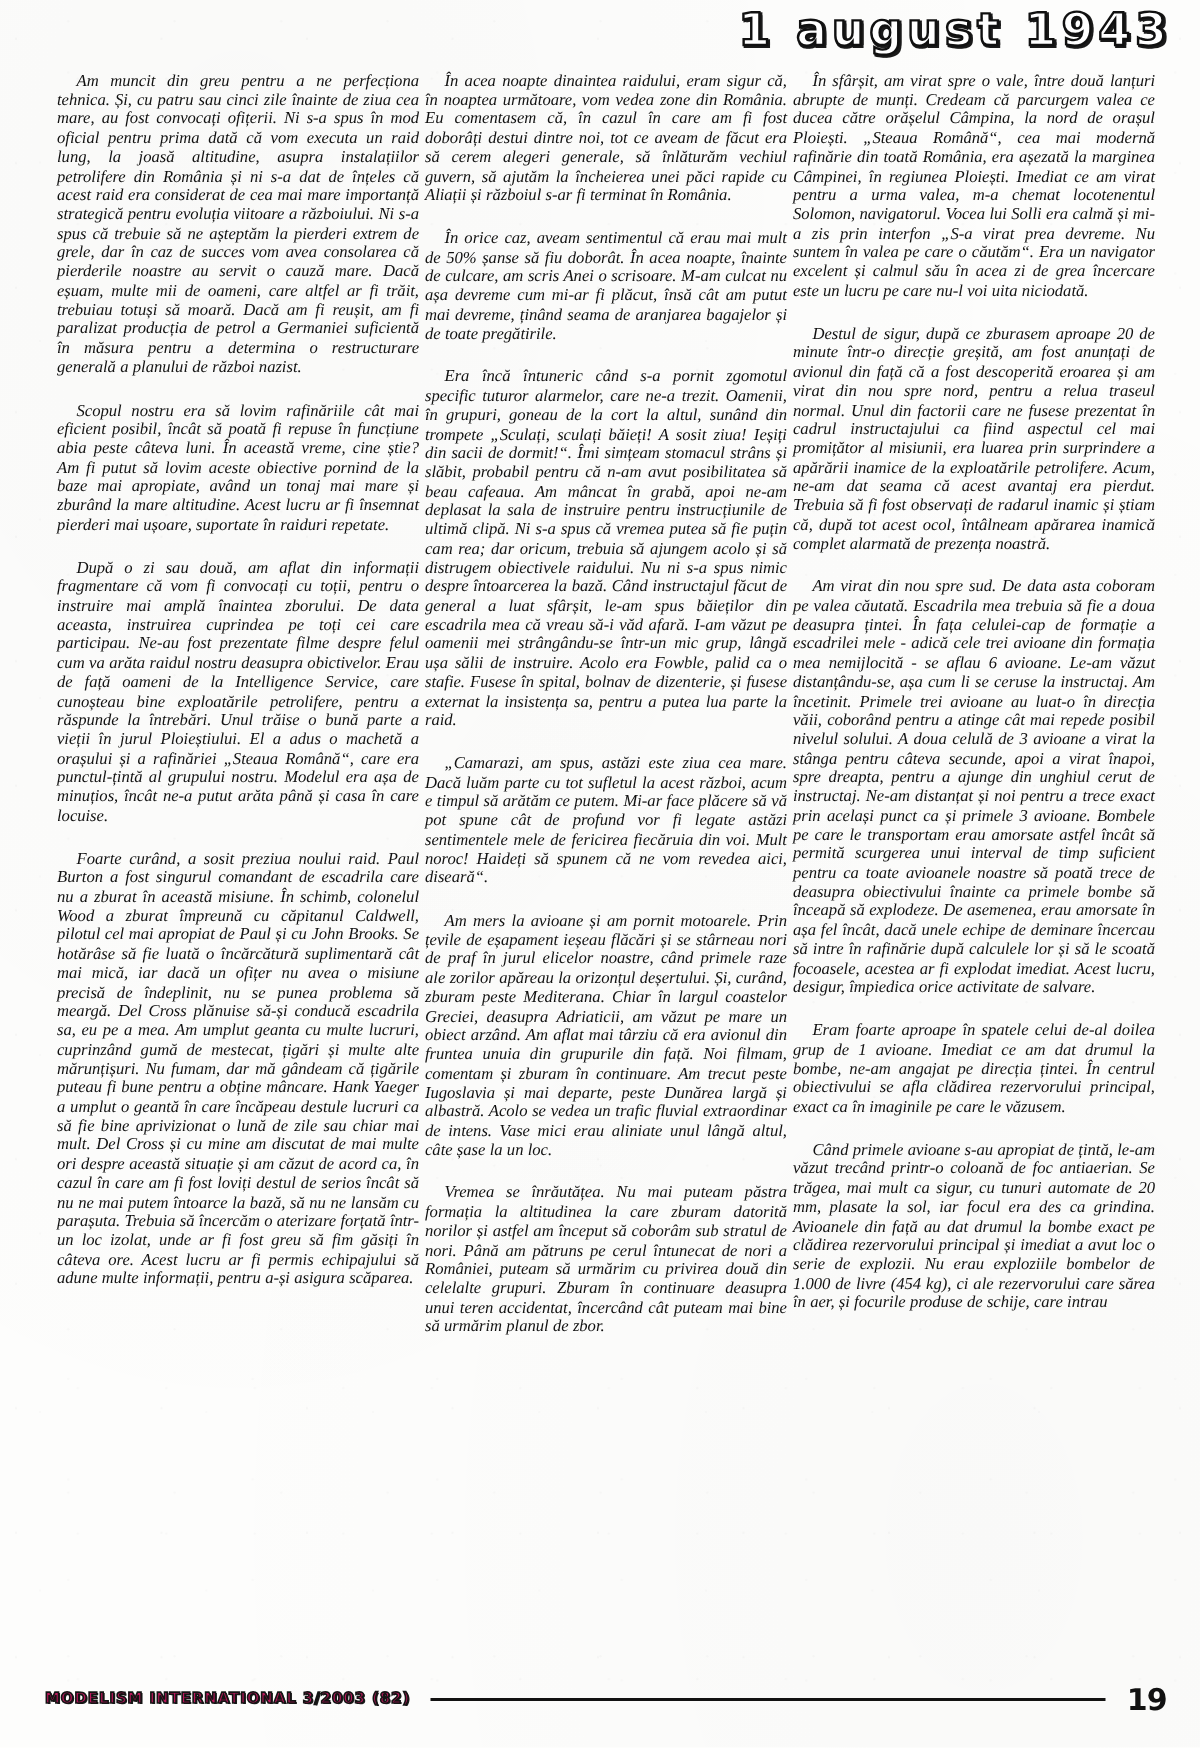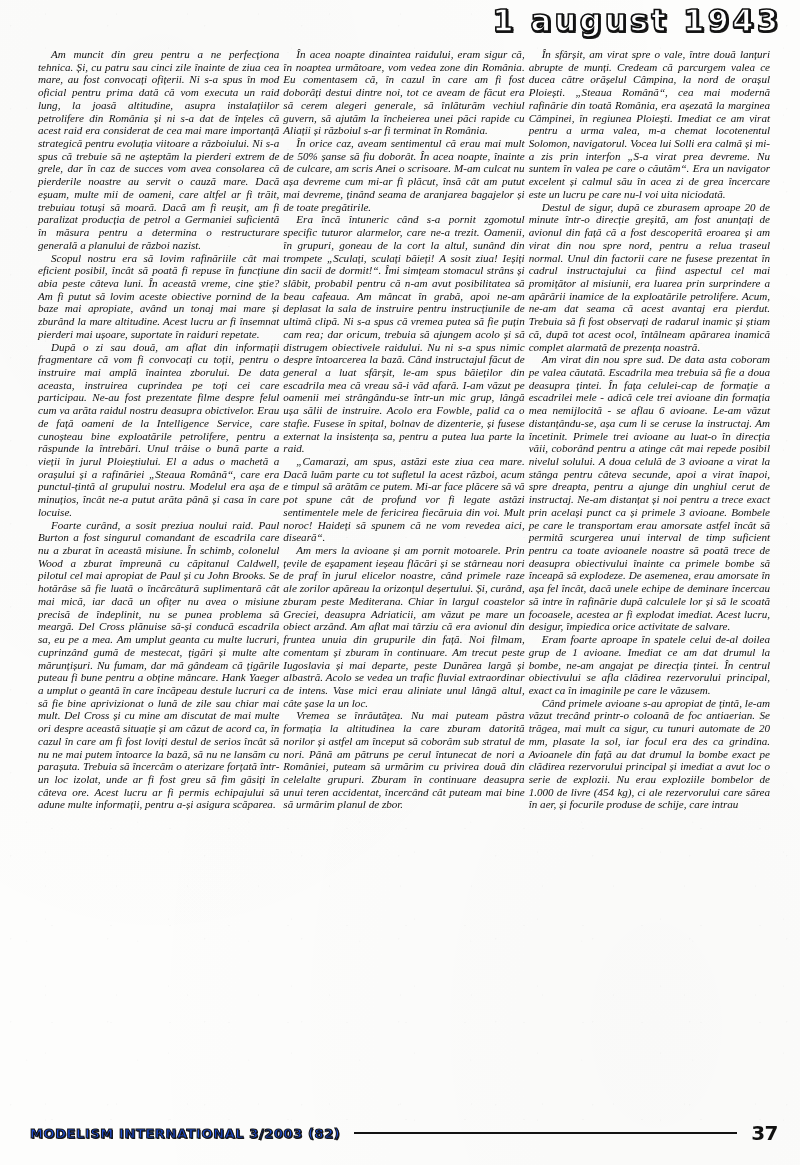--- a/index.html
+++ b/index.html
@@ -75,41 +75,41 @@
     line-height: 12.72px;
     text-align: justify;
     text-justify: inter-word;
     hyphens: auto;
     -webkit-hyphens: auto;
     color: #111111;
     text-indent: 13px;
     letter-spacing: -0.02px;
     word-spacing: 0.1px;
   }
-  .col p + p { margin-top: 0; }
+  .col p + p { margin-top: 16px; }
 
   
   .footer {
     position: absolute;
     left: 30px;
     right: 22px;
     bottom: 22px;
     height: 20px;
     display: flex;
     align-items: center;
     gap: 8px;
   }
   .footer-title {
     font-family: "DejaVu Sans", sans-serif;
     font-weight: 700;
-    font-size: 13px;
+    font-size: 10px;
     letter-spacing: 0.6px;
     line-height: 1;
     white-space: nowrap;
-    color: #1d4ed8;
+    color: #be185d;
     -webkit-text-stroke: 1.1px #141414;
     text-shadow: 1px 1px 0 #1c1c1c;
     transform: scaleX(1.0);
   }
   .footer-rule {
     flex: 1 1 auto;
     height: 0;
     border-top: 2.6px solid #121212;
     margin: 0 6px 1px 6px;
   }
@@ -166,17 +166,17 @@
         <p>Destul de sigur, după ce zburasem aproape 20 de minute într-o direcție greșită, am fost anunțați de avionul din față că a fost descoperită eroarea și am virat din nou spre nord, pentru a relua traseul normal. Unul din factorii care ne fusese prezentat în cadrul instructajului ca fiind aspectul cel mai promițător al misiunii, era luarea prin surprindere a apărării inamice de la exploatările petrolifere. Acum, ne-am dat seama că acest avantaj era pierdut. Trebuia să fi fost observați de radarul inamic și știam că, după tot acest ocol, întâlneam apărarea inamică complet alarmată de prezența noastră.</p>
         <p>Am virat din nou spre sud. De data asta coboram pe valea căutată. Escadrila mea trebuia să fie a doua deasupra țintei. În fața celulei-cap de formație a escadrilei mele - adică cele trei avioane din formația mea nemijlocită - se aflau 6 avioane. Le-am văzut distanțându-se, așa cum li se ceruse la instructaj. Am încetinit. Primele trei avioane au luat-o în direcția văii, coborând pentru a atinge cât mai repede posibil nivelul solului. A doua celulă de 3 avioane a virat la stânga pentru câteva secunde, apoi a virat înapoi, spre dreapta, pentru a ajunge din unghiul cerut de instructaj. Ne-am distanțat și noi pentru a trece exact prin același punct ca și primele 3 avioane. Bombele pe care le transportam erau amorsate astfel încât să permită scurgerea unui interval de timp suficient pentru ca toate avioanele noastre să poată trece de deasupra obiectivului înainte ca primele bombe să înceapă să explodeze. De asemenea, erau amorsate în așa fel încât, dacă unele echipe de deminare încercau să intre în rafinărie după calculele lor și să le scoată focoasele, acestea ar fi explodat imediat. Acest lucru, desigur, împiedica orice activitate de salvare.</p>
         <p>Eram foarte aproape în spatele celui de-al doilea grup de 1 avioane. Imediat ce am dat drumul la bombe, ne-am angajat pe direcția țintei. În centrul obiectivului se afla clădirea rezervorului principal, exact ca în imaginile pe care le văzusem.</p>
         <p>Când primele avioane s-au apropiat de țintă, le-am văzut trecând printr-o coloană de foc antiaerian. Se trăgea, mai mult ca sigur, cu tunuri automate de 20 mm, plasate la sol, iar focul era des ca grindina. Avioanele din față au dat drumul la bombe exact pe clădirea rezervorului principal și imediat a avut loc o serie de explozii. Nu erau exploziile bombelor de 1.000 de livre (454 kg), ci ale rezervorului care sărea în aer, și focurile produse de schije, care intrau</p>
       </div>
   </div>
 
   <div class="footer">
     <span class="footer-title">MODELISM INTERNATIONAL 3/2003 (82)</span>
     <span class="footer-rule"></span>
-    <span class="page-number">37</span>
+    <span class="page-number">19</span>
   </div>
 
   <div class="grain"></div>
 </div>
 
 </body></html>

